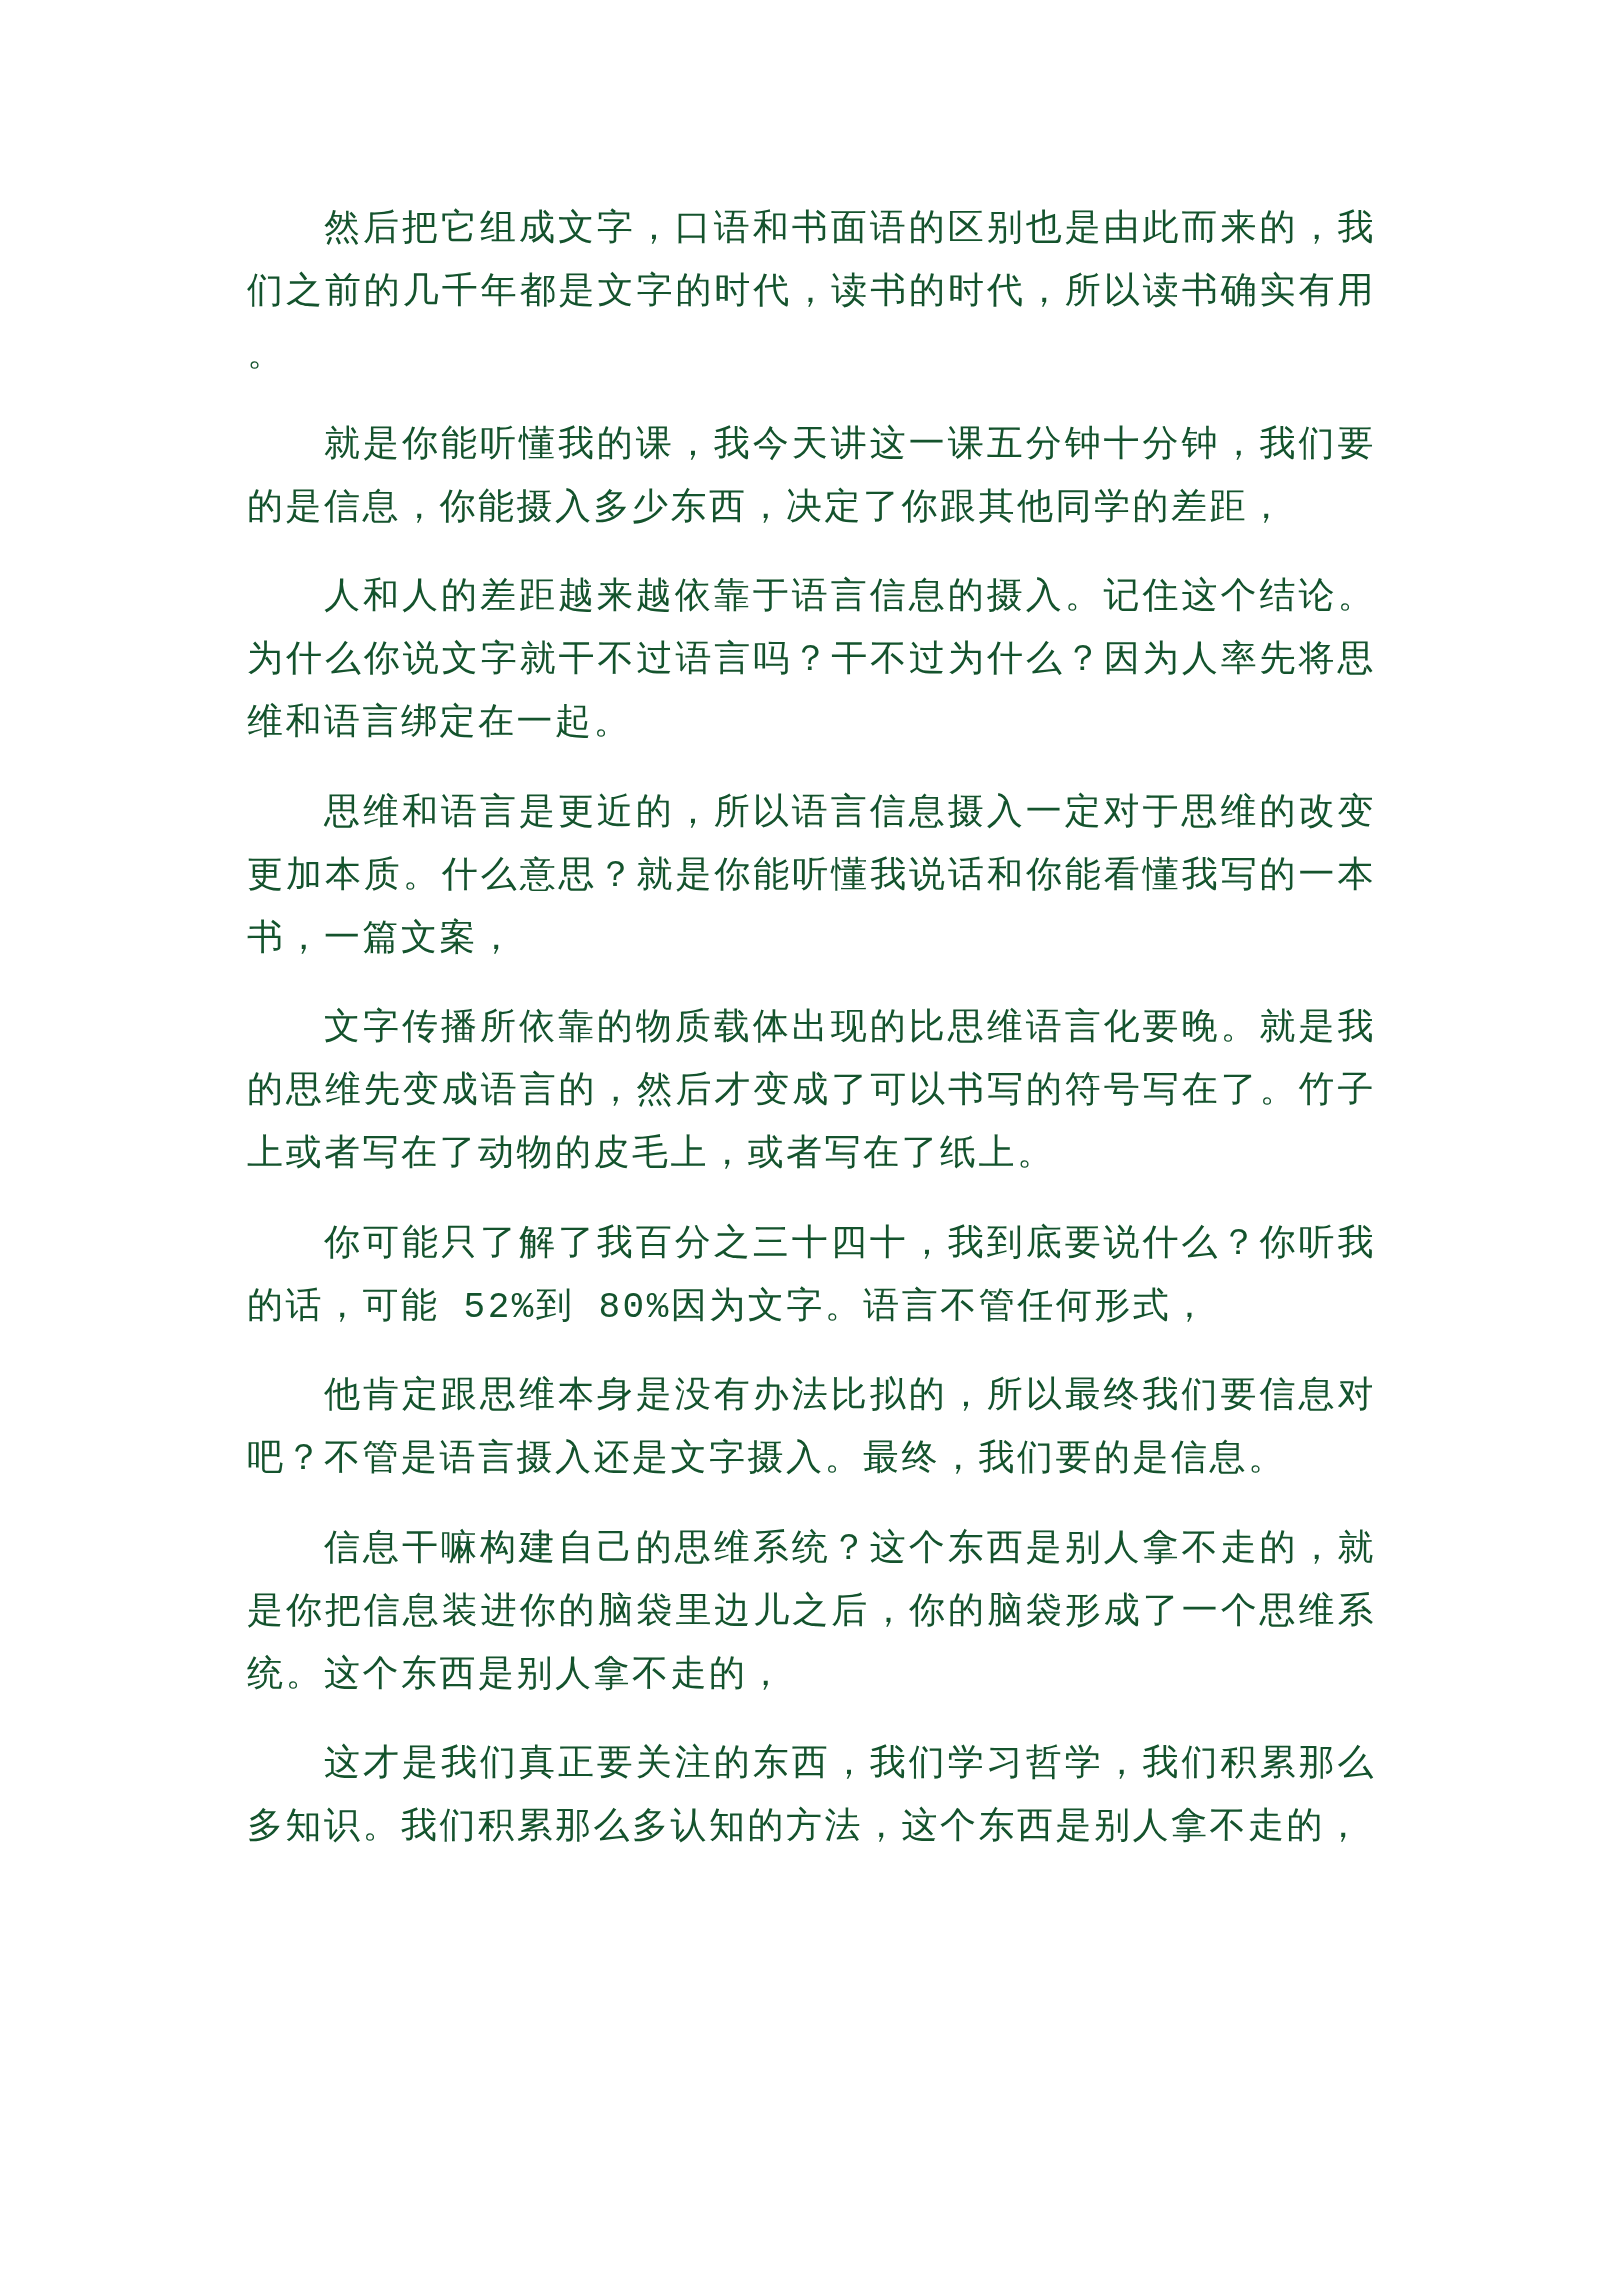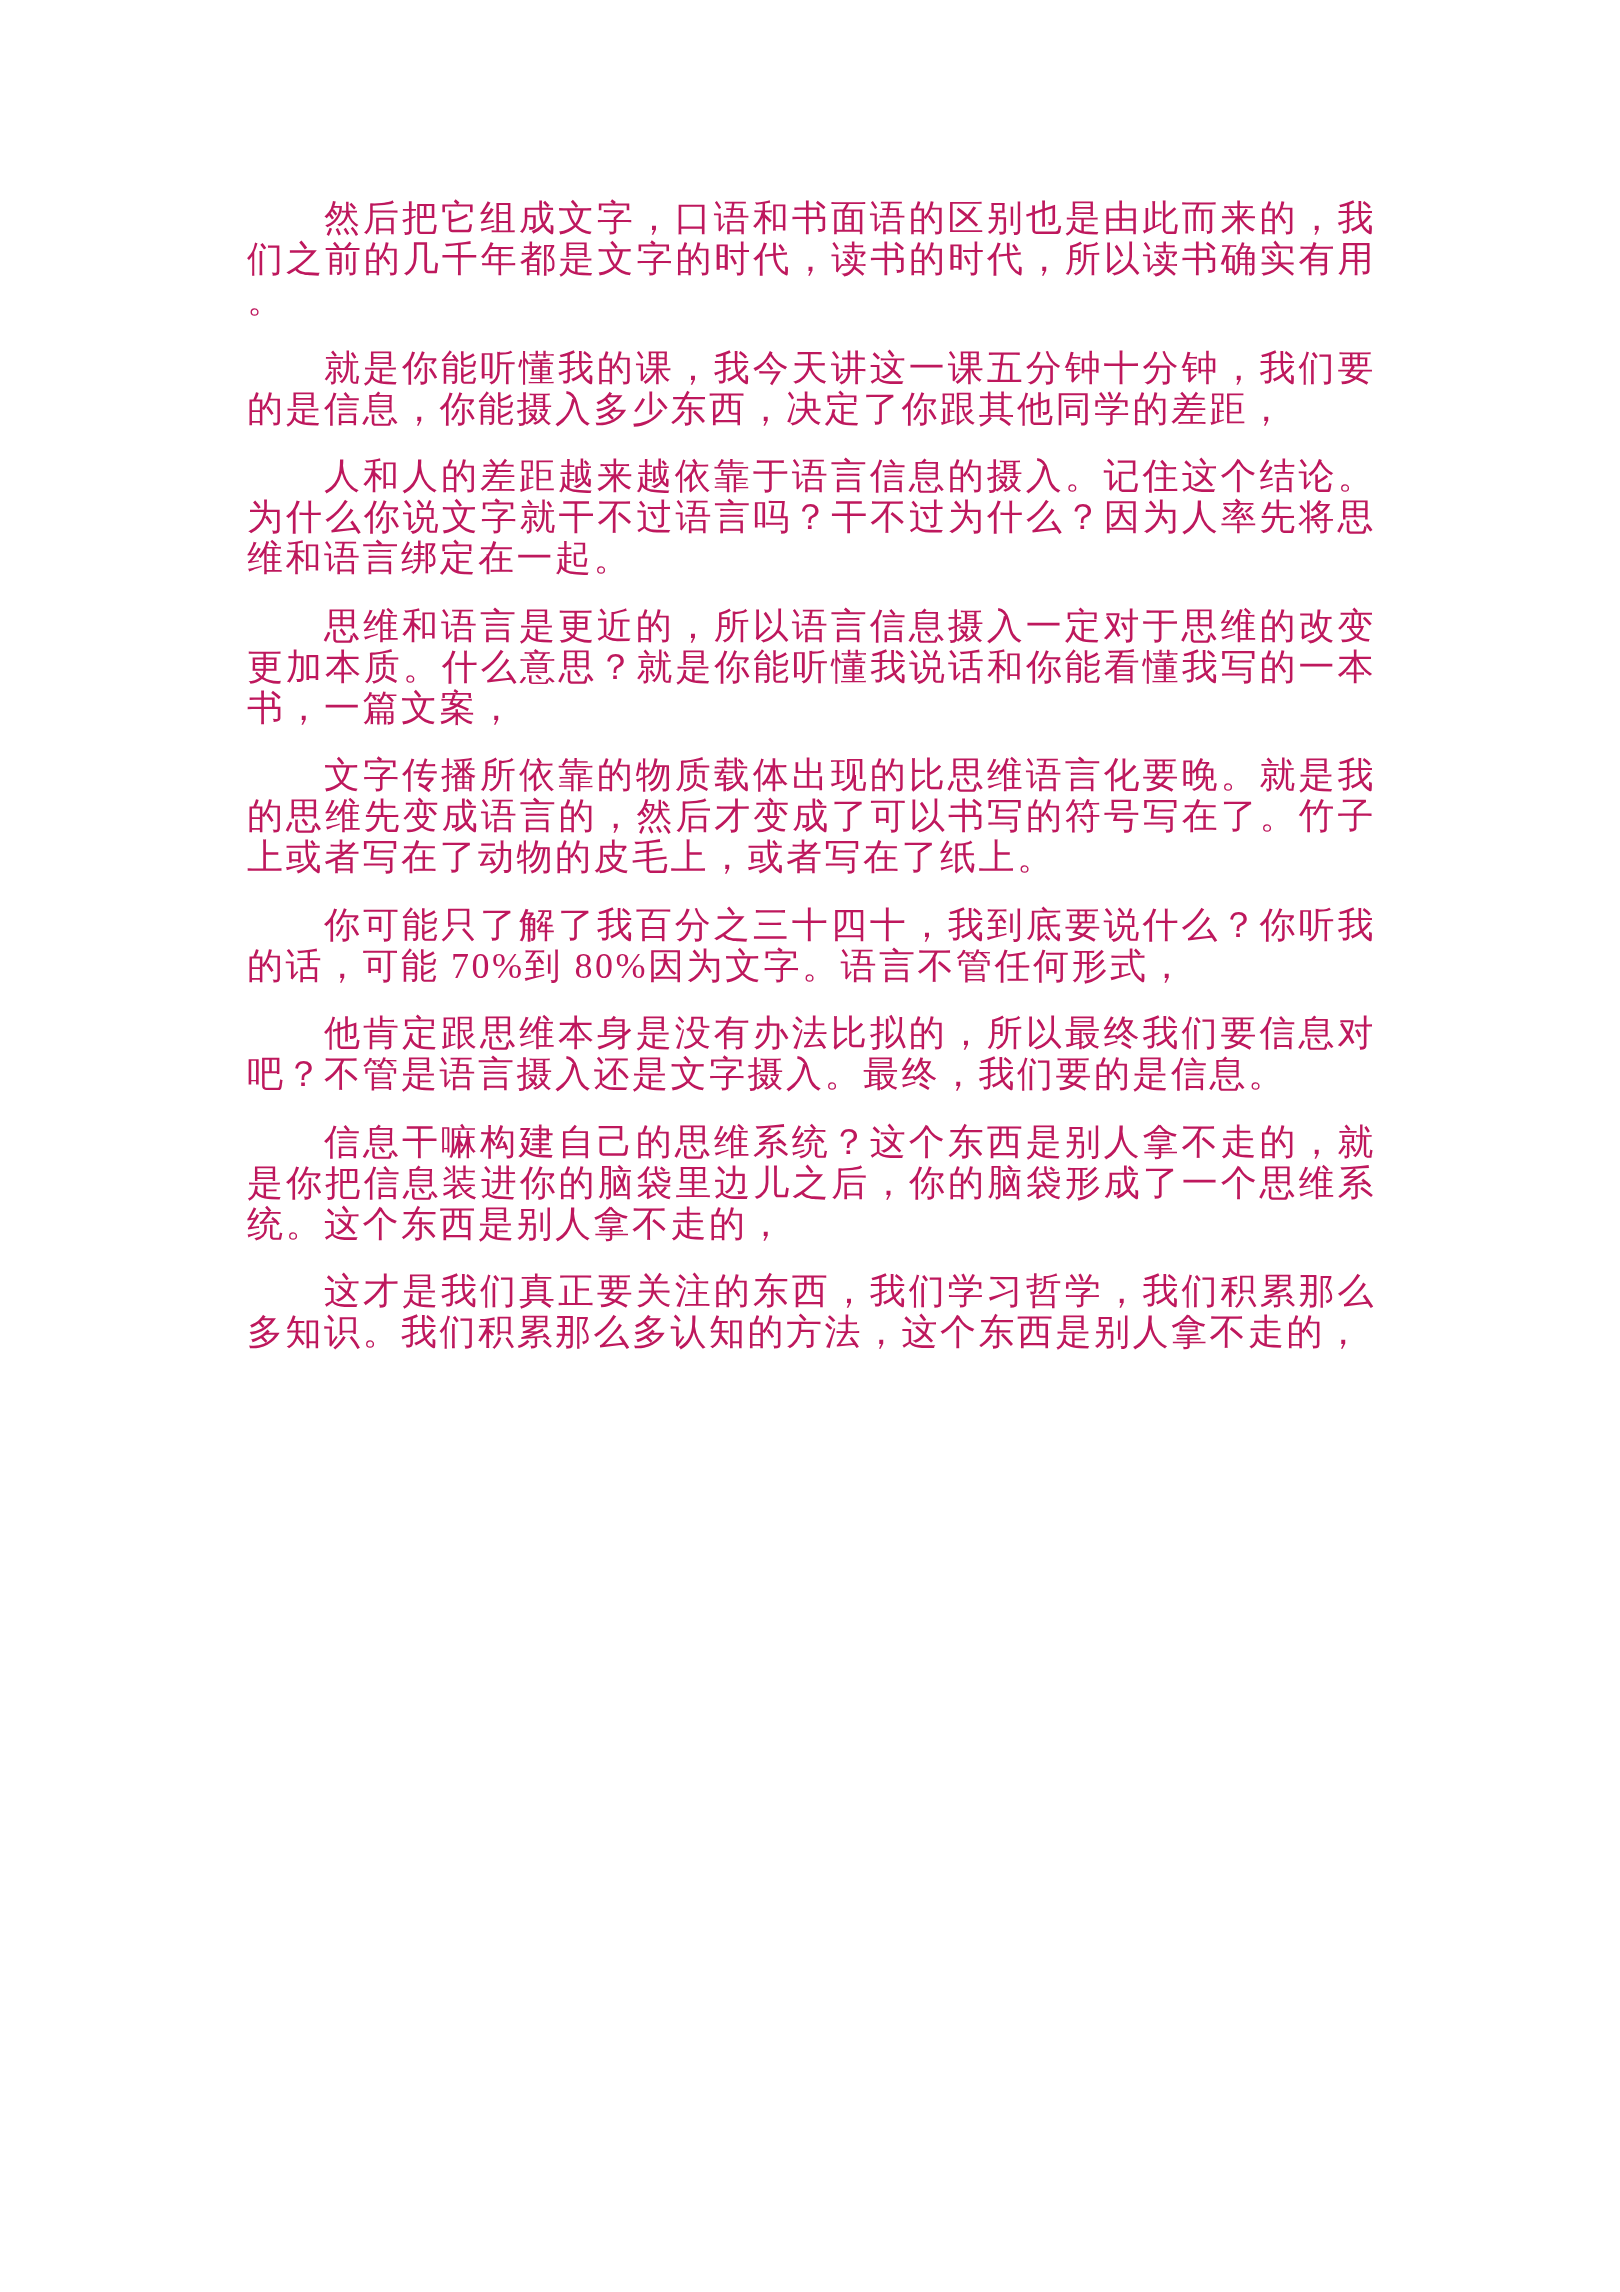--- a/index.html
+++ b/index.html
@@ -11,41 +11,41 @@
       width: 1620px;
       height: 2293px;
       position: relative;
       overflow: hidden;
     }
     .page {
       position: absolute;
       left: 247px;
       top: 198px;
       width: 1129px;
-      color: #be185d;
-      font-family: Liberation Serif, serif;
+      color: #14532d;
+      font-family: Liberation Mono, monospace;
       font-size: 36px;
       letter-spacing: 2.5px;
-      line-height: 41px;
+      line-height: 63px;
     }
     .para {
       margin: 0 0 26.5px 0;
       text-indent: 77px;
       text-align: justify;
       word-break: break-all;
       line-break: anywhere;
     }
   </style>
 </head>
 <body>
 
 <div class="page">
   <p class="para">然后把它组成文字，口语和书面语的区别也是由此而来的，我们之前的几千年都是文字的时代，读书的时代，所以读书确实有用。</p>
   <p class="para">就是你能听懂我的课，我今天讲这一课五分钟十分钟，我们要的是信息，你能摄入多少东西，决定了你跟其他同学的差距，</p>
   <p class="para">人和人的差距越来越依靠于语言信息的摄入。记住这个结论。为什么你说文字就干不过语言吗？干不过为什么？因为人率先将思维和语言绑定在一起。</p>
   <p class="para">思维和语言是更近的，所以语言信息摄入一定对于思维的改变更加本质。什么意思？就是你能听懂我说话和你能看懂我写的一本书，一篇文案，</p>
   <p class="para">文字传播所依靠的物质载体出现的比思维语言化要晚。就是我的思维先变成语言的，然后才变成了可以书写的符号写在了。竹子上或者写在了动物的皮毛上，或者写在了纸上。</p>
-  <p class="para">你可能只了解了我百分之三十四十，我到底要说什么？你听我的话，可能 70%到 80%因为文字。语言不管任何形式，</p>
+  <p class="para">你可能只了解了我百分之三十四十，我到底要说什么？你听我的话，可能 52%到 80%因为文字。语言不管任何形式，</p>
   <p class="para">他肯定跟思维本身是没有办法比拟的，所以最终我们要信息对吧？不管是语言摄入还是文字摄入。最终，我们要的是信息。</p>
   <p class="para">信息干嘛构建自己的思维系统？这个东西是别人拿不走的，就是你把信息装进你的脑袋里边儿之后，你的脑袋形成了一个思维系统。这个东西是别人拿不走的，</p>
   <p class="para">这才是我们真正要关注的东西，我们学习哲学，我们积累那么多知识。我们积累那么多认知的方法，这个东西是别人拿不走的，</p>
 </div>
 
 
 </body></html>

